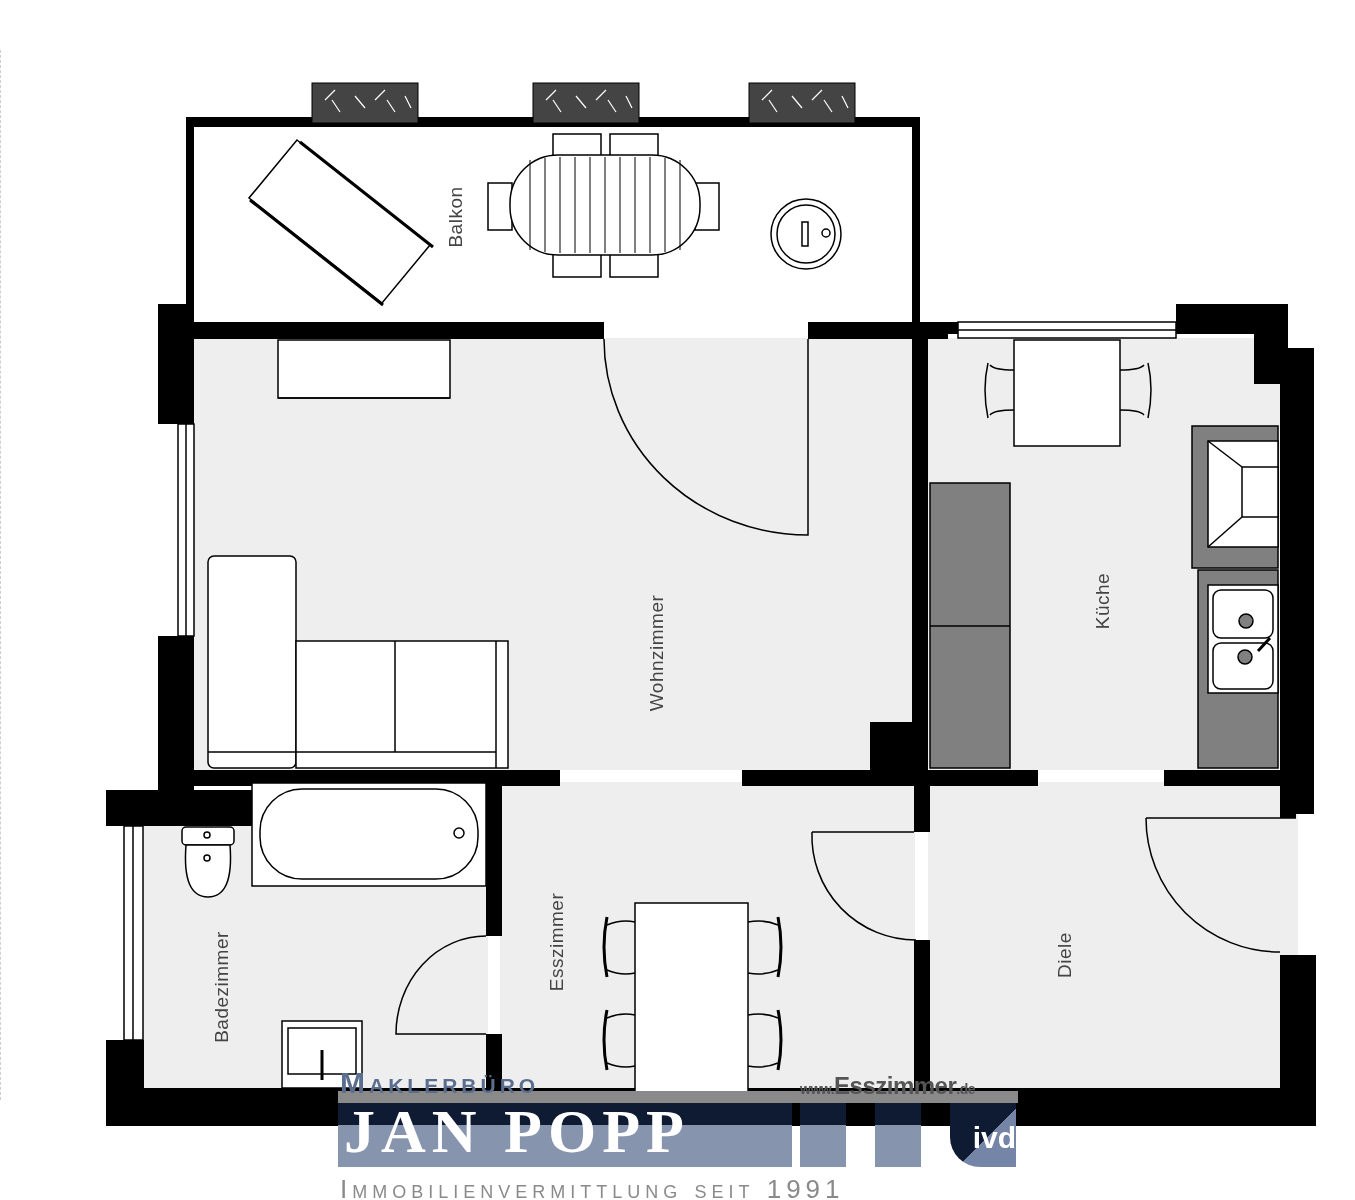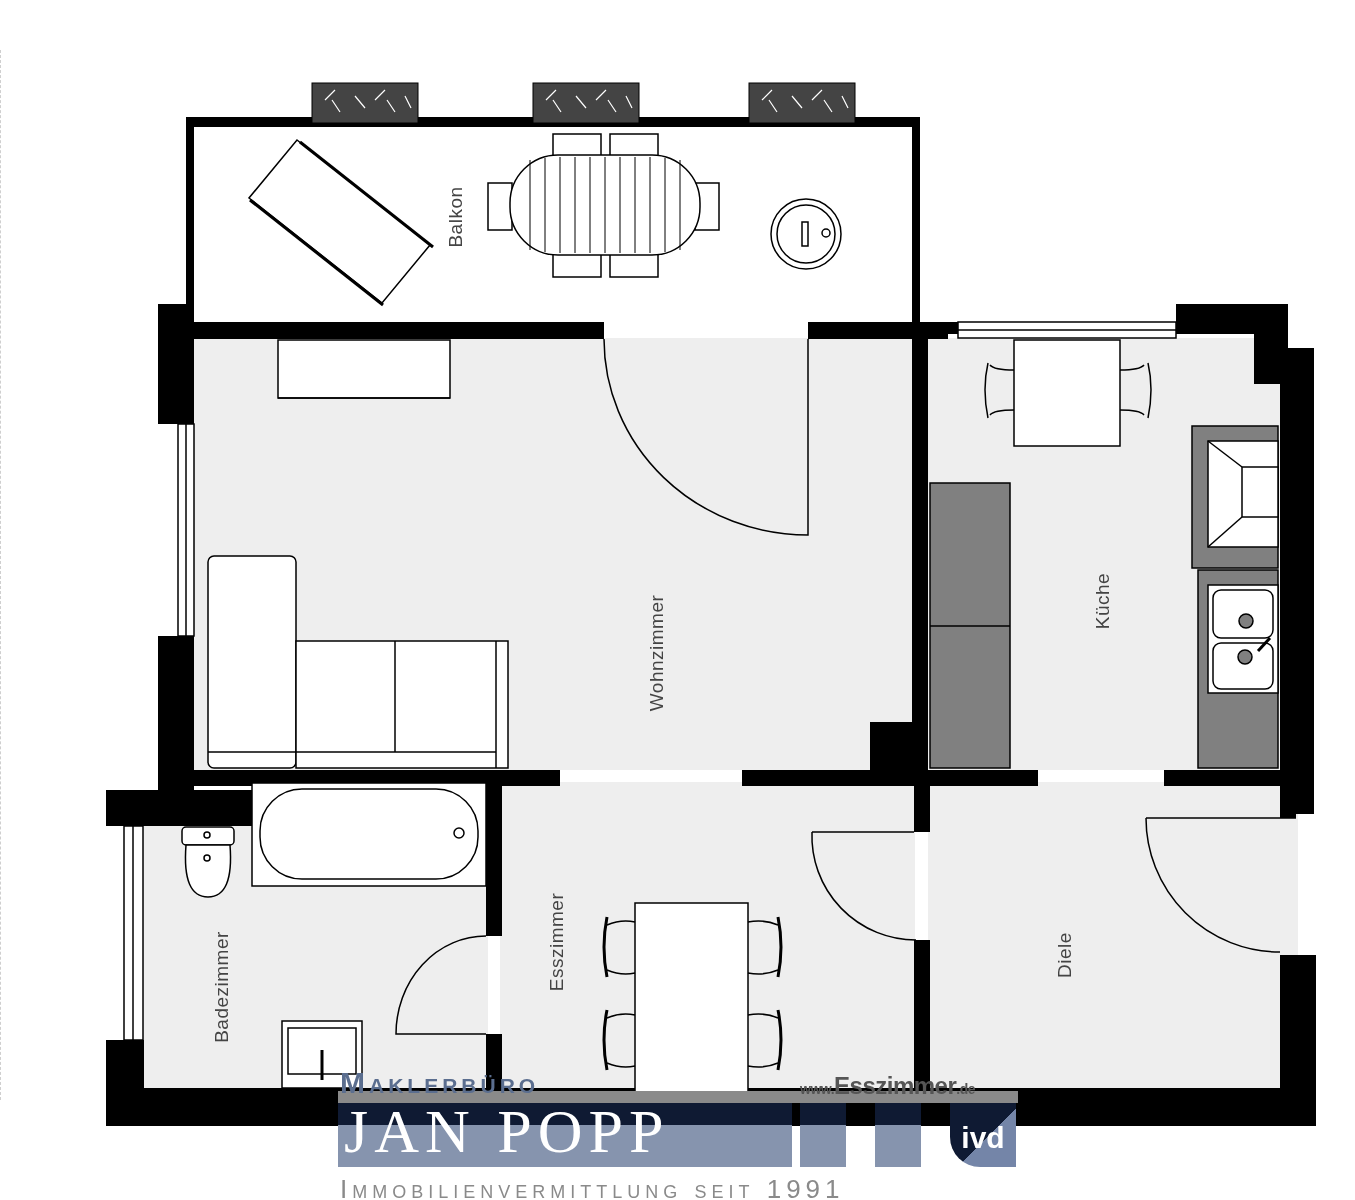--- a/index.html
+++ b/index.html
@@ -8,22 +8,22 @@
   svg.plan{position:absolute;left:0;top:0;}
   .room-label{position:absolute;color:#444;font-size:19px;letter-spacing:0.5px;white-space:nowrap;transform-origin:center center;transform:translate(-50%,-50%) rotate(-90deg);}
   .logo{position:absolute;left:338px;top:1062px;width:680px;height:138px;}
   .logo .mak{position:absolute;left:2px;top:4px;font-size:30px;font-weight:bold;color:#5b6e8f;letter-spacing:4px;font-variant:small-caps;}
   .logo .www{position:absolute;left:462px;top:10px;font-size:24px;font-weight:bold;color:#555;letter-spacing:-0.5px;}
   .logo .www .small{font-size:14px;}
   .logo .grey{position:absolute;left:0;top:29px;width:680px;height:12px;background:#8a8a8a;}
   .logo .navy{position:absolute;left:0;top:41px;width:454px;height:22px;background:#0f1a33;}
   .logo .light{position:absolute;left:0;top:63px;width:454px;height:42px;background:#8694ae;}
   .logo .sq{position:absolute;top:41px;width:46px;height:64px;background:linear-gradient(#0f1a33 0 34%,#8694ae 34% 100%);}
-  .logo .jan{position:absolute;left:6px;top:34px;font-size:62px;font-weight:normal;color:#ffffff;letter-spacing:6px;font-family:"Liberation Serif",serif;}
-  .logo .ivd{position:absolute;left:612px;top:41px;width:66px;height:64px;background:linear-gradient(135deg,#0f1a33 0 55%,#7485a8 55% 100%);border-radius:0 0 0 30px;color:#fff;font-size:30px;font-weight:bold;text-align:center;line-height:70px;}
+  .logo .jan{position:absolute;left:6px;top:34px;font-size:62px;font-weight:bold;color:#ffffff;letter-spacing:6px;font-family:"Liberation Serif",serif;}
+  .logo .ivd{position:absolute;left:612px;top:41px;width:66px;height:64px;background:linear-gradient(135deg,#0f1a33 0 55%,#7485a8 55% 100%);border-radius:0 0 0 30px;color:#fff;font-size:30px;font-weight:bold;text-align:right;line-height:70px;}
   .logo .tag{position:absolute;left:2px;top:112px;font-size:26px;color:#8a8a8a;letter-spacing:5px;font-variant:small-caps;}
 </style>
 </head>
 <body>
 
 <div class="dash-edge"></div>
 
 <svg class="plan" width="1355" height="1200" viewBox="0 0 1355 1200">
 
   <g>

